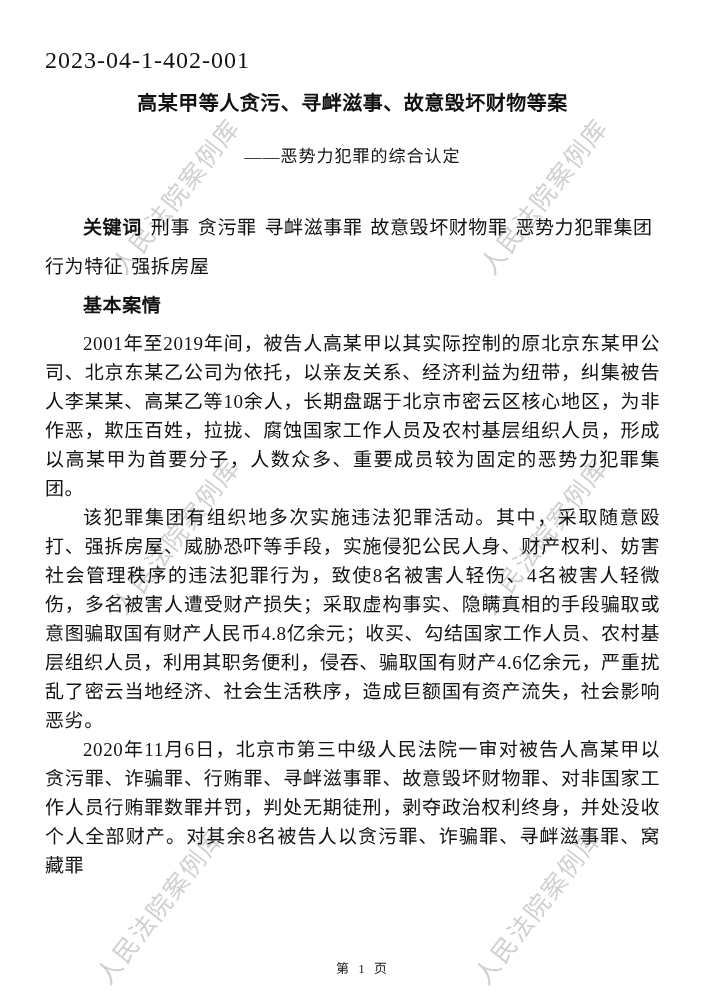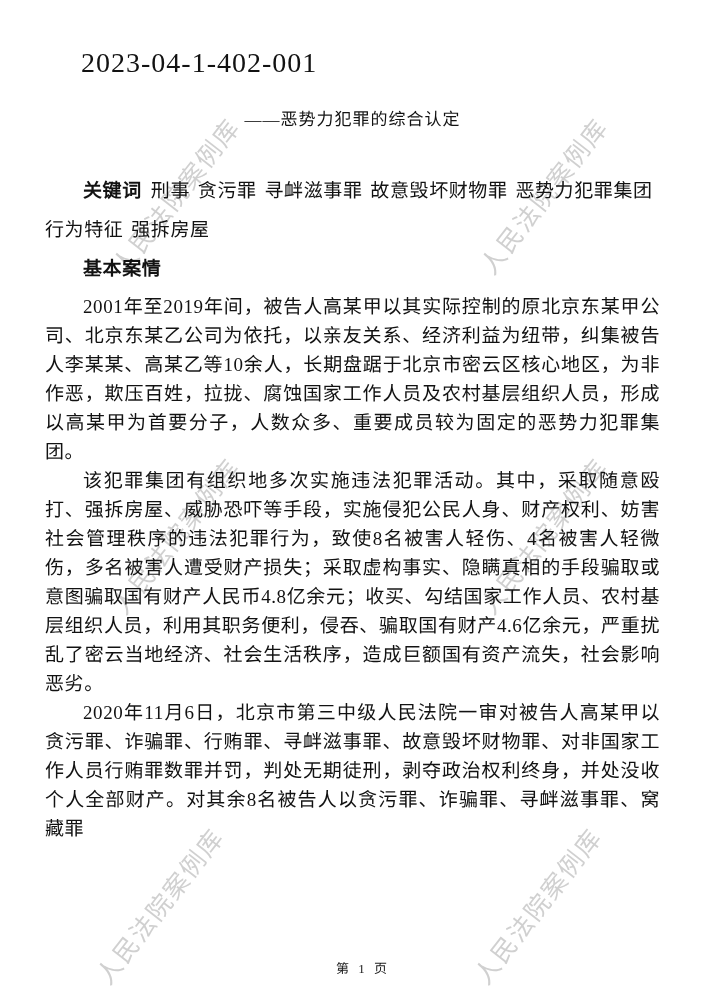--- a/index.html
+++ b/index.html
@@ -40,23 +40,22 @@
   .wm-6 { left: 442px; top: 887px; }
 
   
   .content {
     position: relative;
     z-index: 1;
     padding: 0 46px 0 45px;
   }
   .case-number {
     margin-top: 47px;
-    font-size: 28px;
+    font-size: 24px;
     letter-spacing: 1px;
-    margin-left: 36px;
   }
   .doc-title {
     margin: 13px 0 0 0;
     text-align: center;
     font-size: 20px;
     font-weight: bold;
     letter-spacing: 0.5px;
   }
   .doc-subtitle {
     margin-top: 26px;
@@ -125,20 +124,21 @@
     <div class="watermark wm-3" style="color: rgb(200, 200, 200);">人民法院案例库</div>
     <div class="watermark wm-4" style="color: rgb(200, 200, 200);">人民法院案例库</div>
     <div class="watermark wm-5" style="color: rgb(200, 200, 200);">人民法院案例库</div>
     <div class="watermark wm-6" style="color: rgb(200, 200, 200);">人民法院案例库</div>
   </div>
 
   <div class="content">
 
     <div class="case-number">2023-04-1-402-001</div>
 
+    <h1 class="doc-title">高某甲等人贪污、寻衅滋事、故意毁坏财物等案</h1>
 
     <div class="doc-subtitle">——恶势力犯罪的综合认定</div>
 
     <p class="keywords">
       <span class="kw-label">关键词</span><span class="kw-terms">刑事 贪污罪 寻衅滋事罪 故意毁坏财物罪 恶势力犯罪集团 行为特征 强拆房屋</span>
     </p>
 
     <h2 class="section-heading">基本案情</h2>
 
     <p class="body-para first">2001年至2019年间，被告人高某甲以其实际控制的原北京东某甲公司、北京东某乙公司为依托，以亲友关系、经济利益为纽带，纠集被告人李某某、高某乙等10余人，长期盘踞于北京市密云区核心地区，为非作恶，欺压百姓，拉拢、腐蚀国家工作人员及农村基层组织人员，形成以高某甲为首要分子，人数众多、重要成员较为固定的恶势力犯罪集团。</p>

